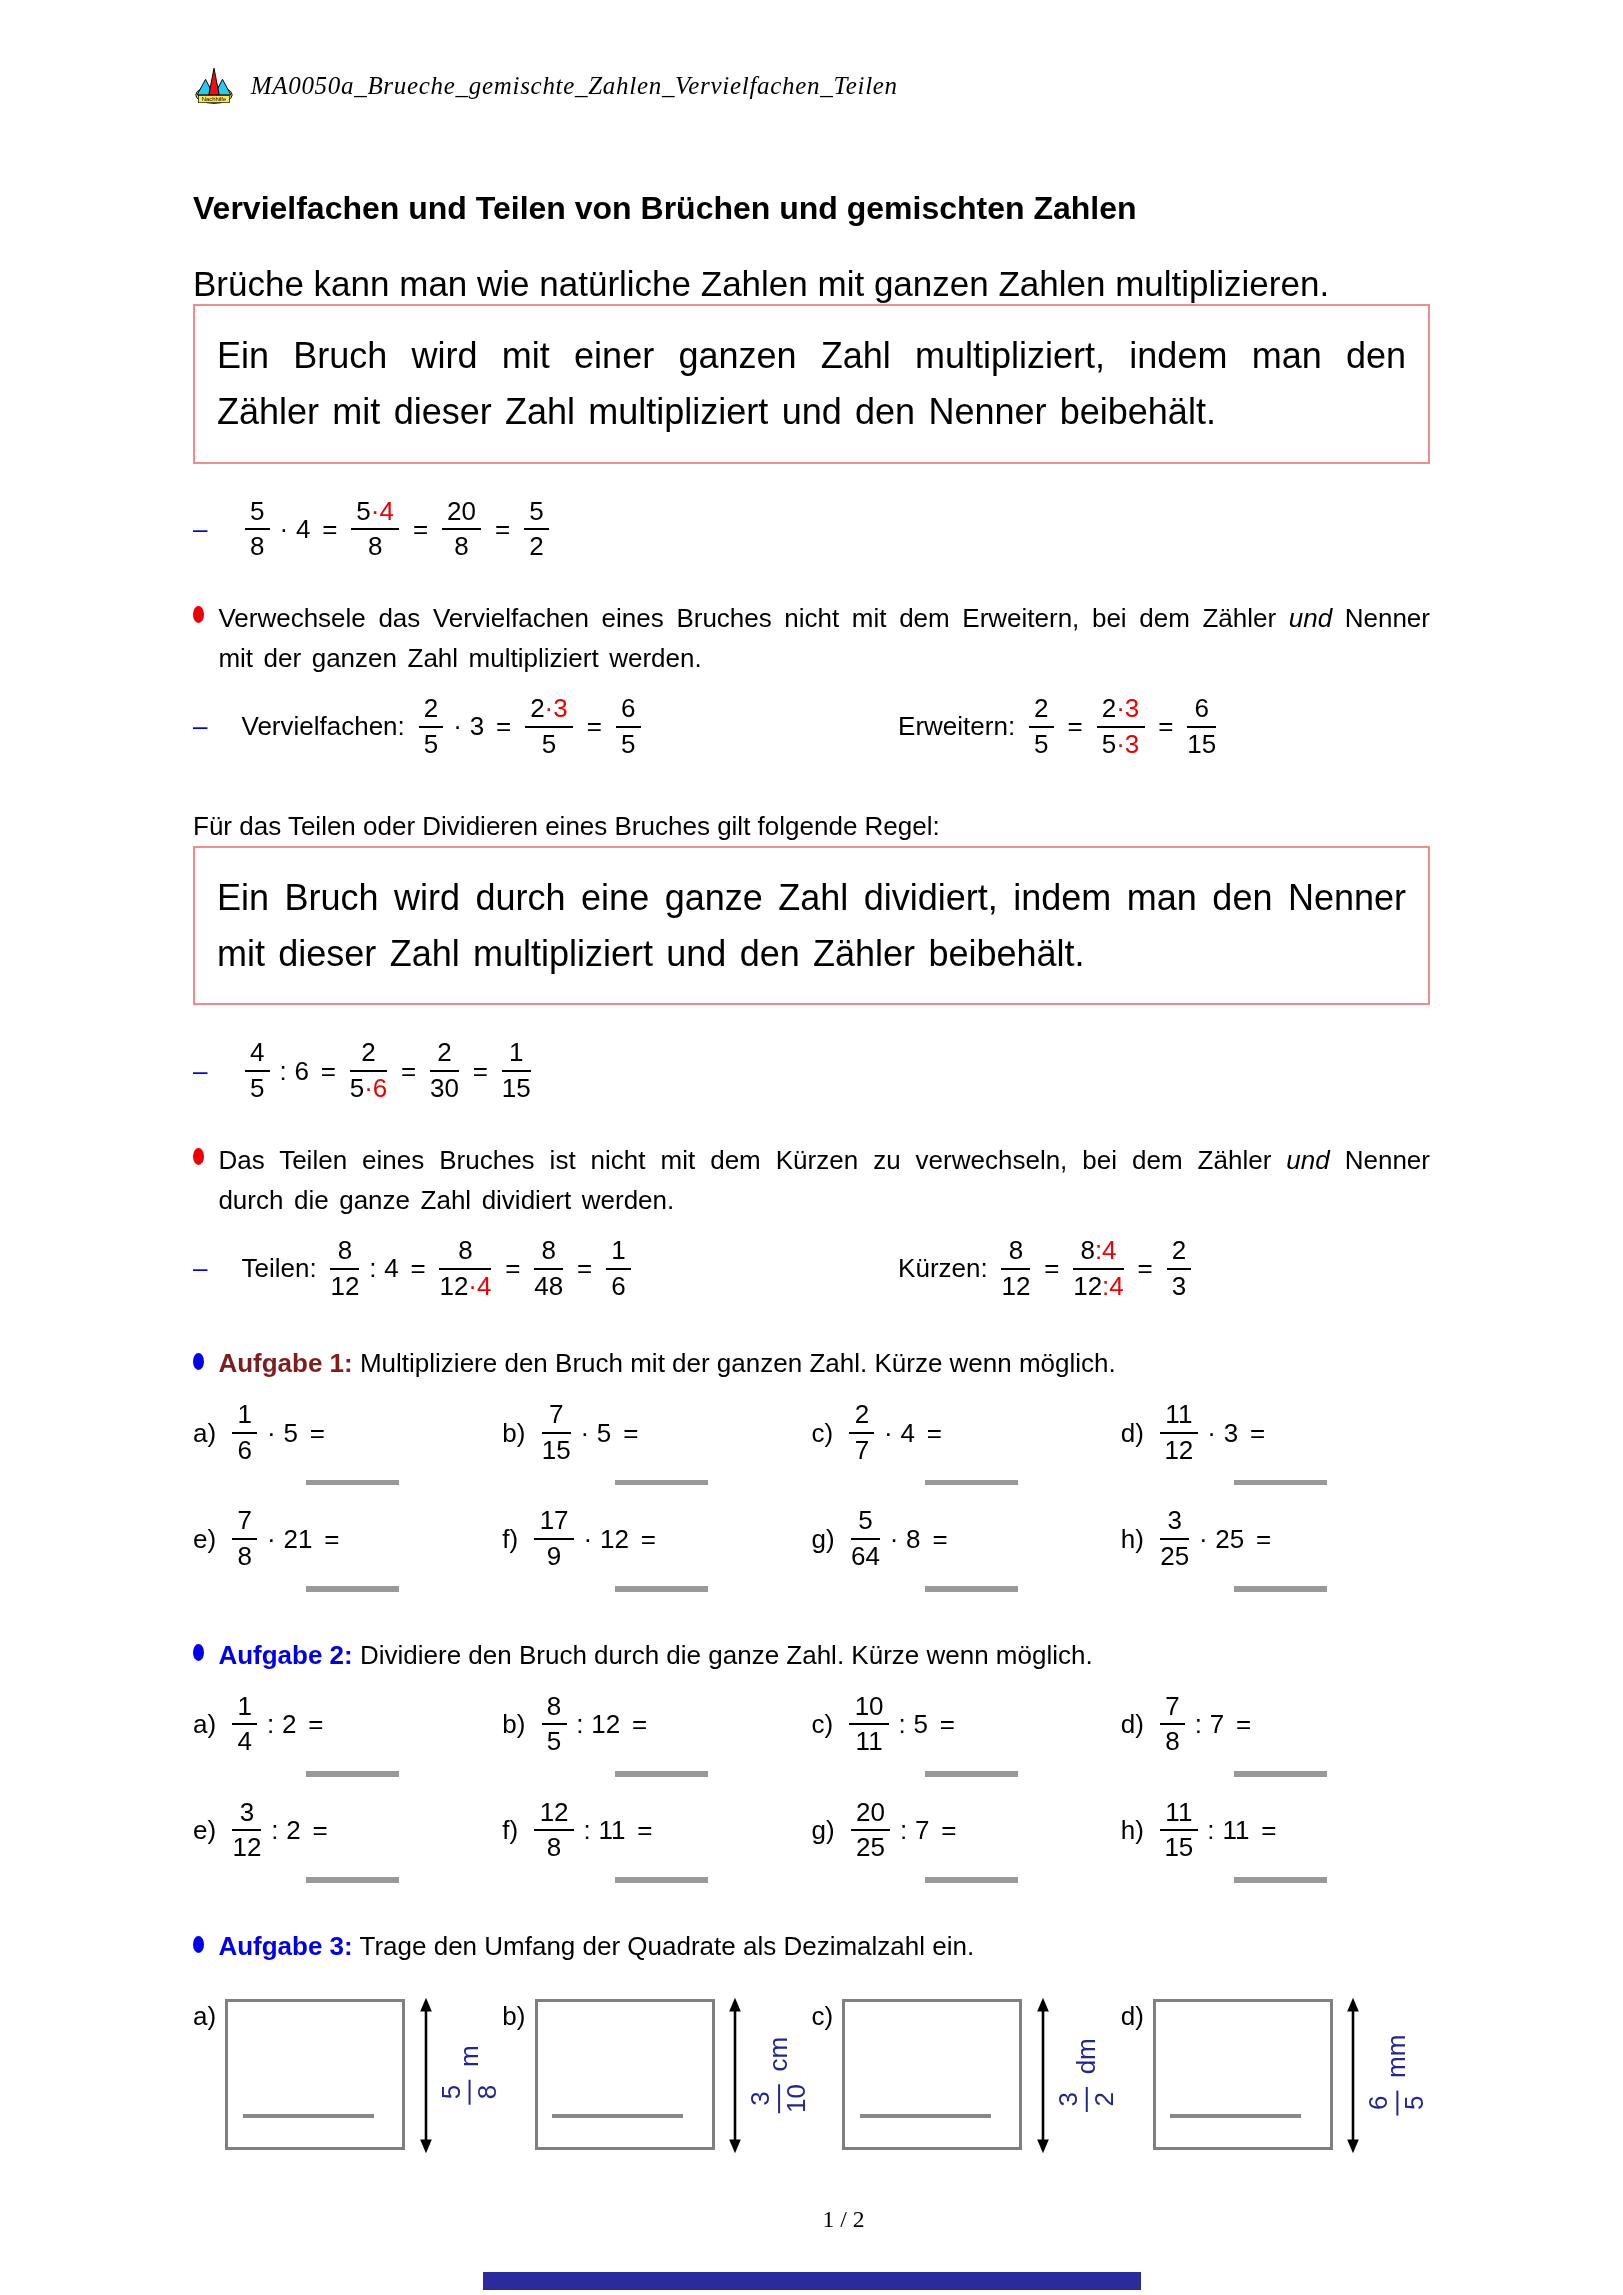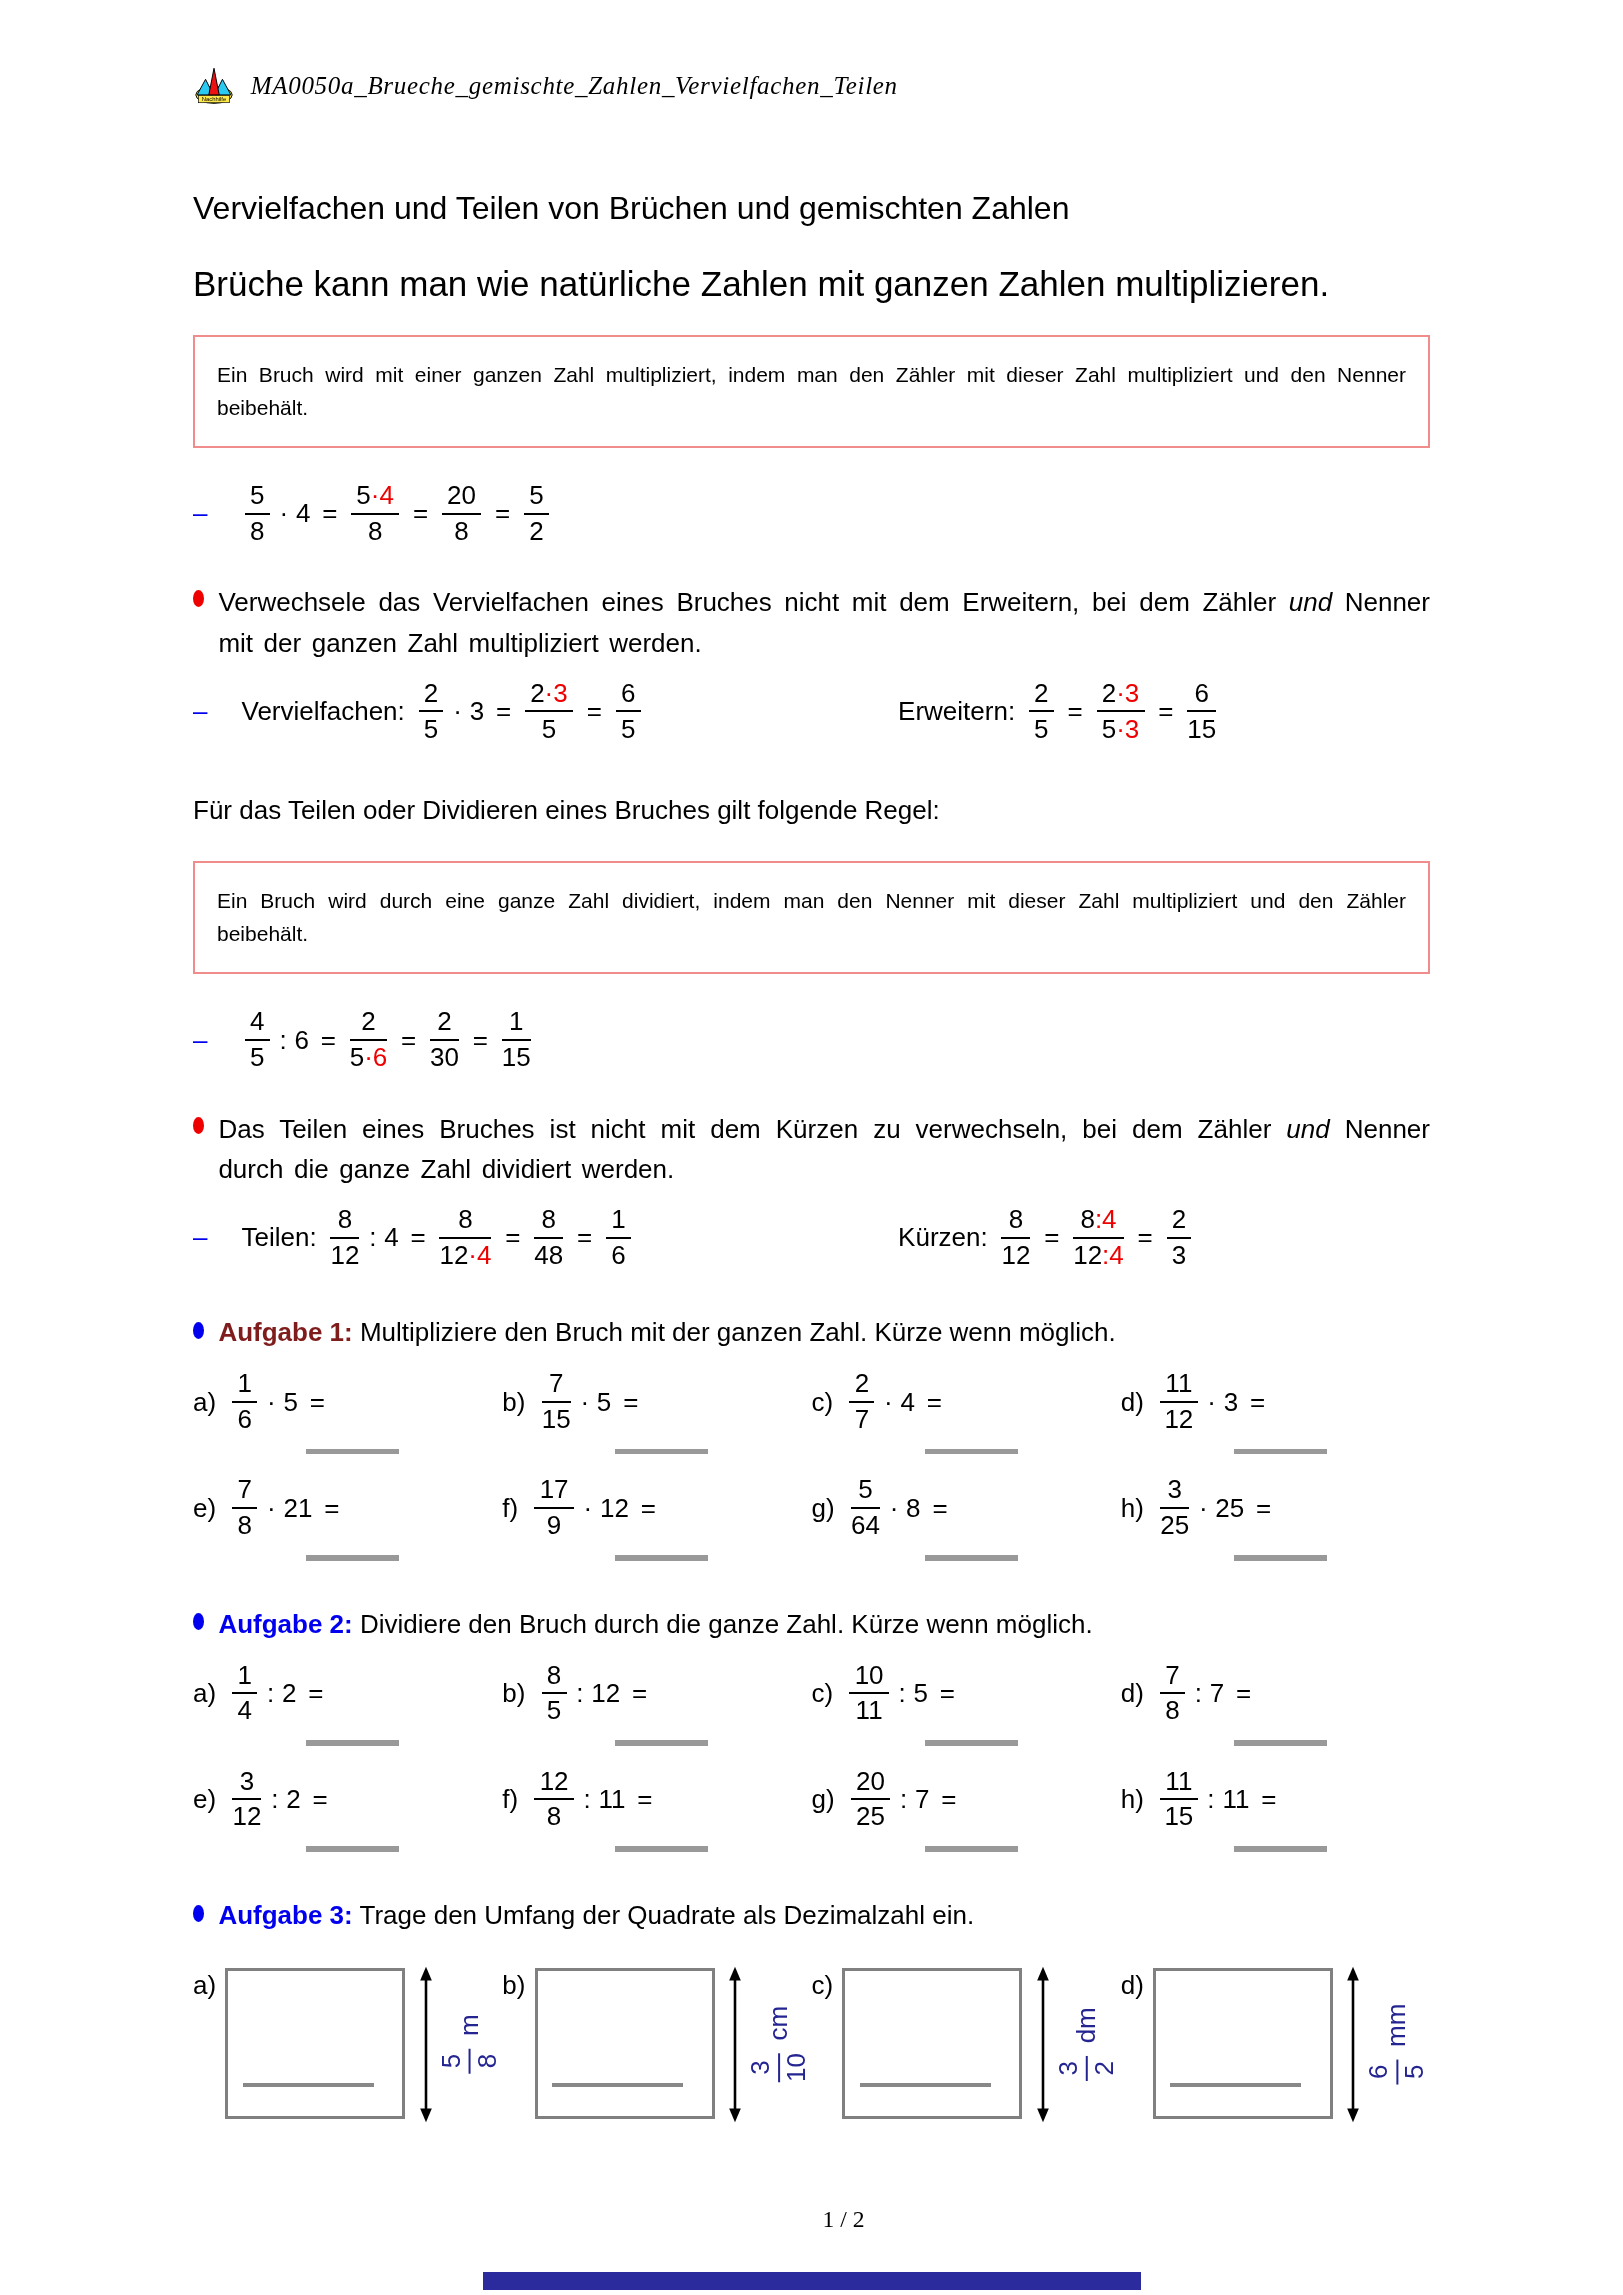--- a/index.html
+++ b/index.html
@@ -7,24 +7,24 @@
     width:1623px;height:2295px;position:relative;background:#ffffff;color:#000;
     font-family:"Liberation Sans",sans-serif;
   }
   .page{position:absolute;inset:0;overflow:hidden;border-radius:22px;}
   .content{padding:0 193px;}
 
   
   .hdr{display:flex;align-items:center;gap:15.7px;padding:65px 193px 0;}
   .fname{font-family:"Liberation Serif",serif;font-style:italic;font-size:25px;letter-spacing:0.7px;}
 
-  h1.title{font-size:32px;font-weight:normal;margin:84px 0 0;}
+  h1.title{font-size:32px;font-weight:bold;margin:84px 0 0;}
   p.intro{font-size:35px;margin:37px 0 0;}
 
-  .rulebox{margin-top:31px;border:2.6px solid #f08c8c;padding:22px 22px;font-size:21px;line-height:1.55;text-align:justify;word-spacing:3.3px;}
+  .rulebox{border:2.6px solid #f08c8c;padding:22px 22px;font-size:36px;line-height:1.55;text-align:justify;word-spacing:3.3px;}
 
   .formula{display:flex;align-items:center;font-size:26px;margin-top:34px;}
   .frow{display:grid;grid-template-columns:57% 43%;margin-top:17px;align-items:center;}
   .frow .formula{margin-top:0;}
   .fdash{color:#0000ee;margin-right:34px;}
   .flabel{margin-right:10.5px;}
   .fop{margin:0 6.5px;}
   .feq{margin:0 10.5px;}
   .fnum{margin:0 1.3px;}
   .frac{display:inline-block;text-align:center;vertical-align:middle;margin:0 3.3px;line-height:1.05;}

